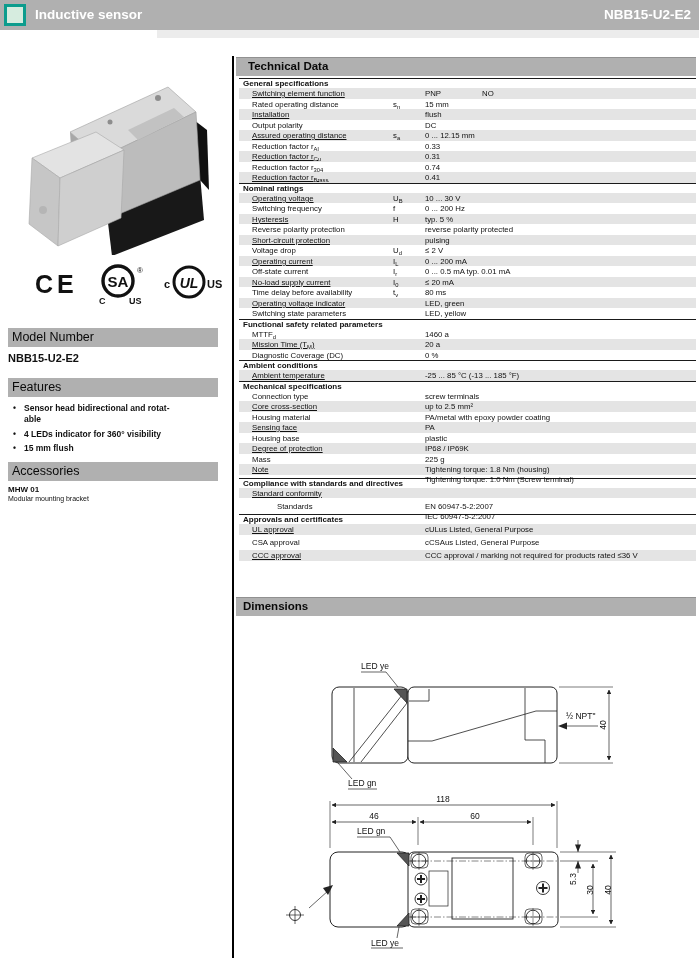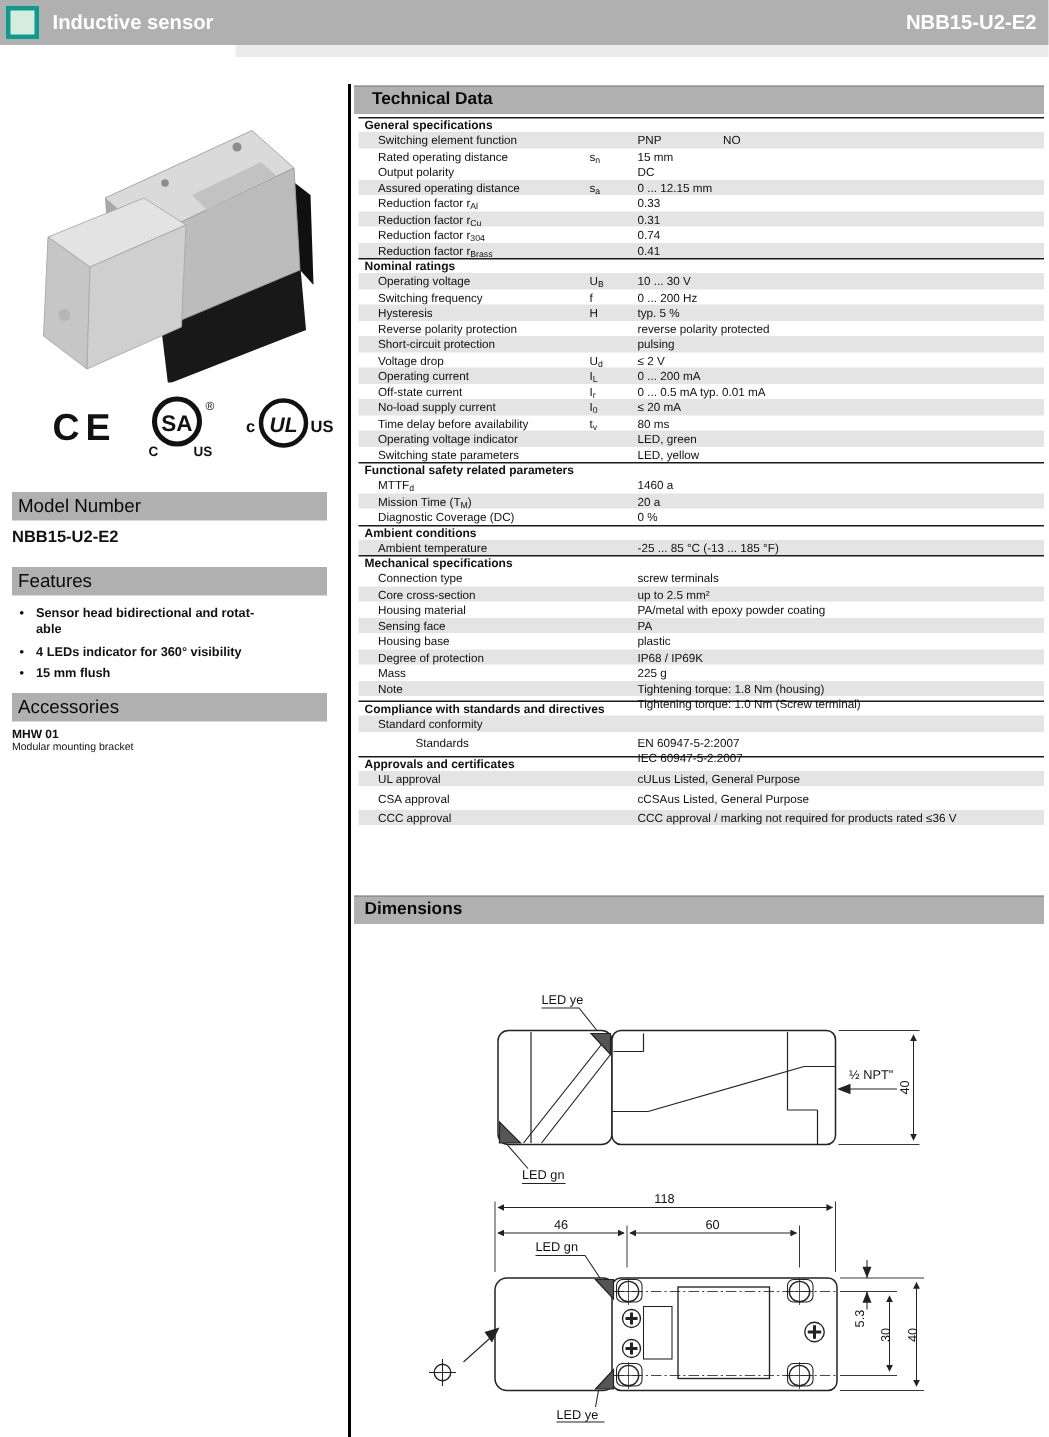--- a/index.html
+++ b/index.html
@@ -28,21 +28,21 @@
   .acc-desc { position:absolute; left:8px; top:439px; font-size:7px; }
 
   
   .td-bar { position:absolute; left:236px; width:460px; height:19px; background:#b0b0b0; border-top:1px solid #919191; font-weight:bold; font-size:11.5px; line-height:17px; padding-left:7px; color:#0a0a0a; }
   #technical-bar { top:57px;padding-left:12px; }
   #dimensions-bar { top:597px; }
   .td-sections { position:absolute; left:239px; top:78px; width:457px; }
   .td-sec-header { border-top:1px solid #1a1a1a; font-weight:bold; font-size:8px; padding:1px 0 1px 4px; height:10px; line-height:8.5px; }
   .td-sec-header.gapped { margin-top:3px; }
   .td-row { position:relative; min-height:10.5px; padding:1px 0 0 13px; font-size:7.8px; line-height:9px; }
-  .td-row.shaded { background:#e4e4e4; }
+  .td-row.shaded { background:#e4e4e4;text-decoration:underline; }
   .td-row.indent2 { padding-left:38px; }
   .td-rows.spaced .td-row { margin-bottom:2.5px; }
   .td-sym { position:absolute; left:154px; top:1px; }
   .td-val { position:absolute; left:186px; top:1px; }
   .td-val .vline { line-height:10.3px; }
   .td-val2 { position:absolute; left:243px; top:1px; }
   sub.s { font-size:5.8px; vertical-align:-1.5px; line-height:0; }
 
   
   .marks-svg { position:absolute; left:8px; top:199px; }
@@ -122,20 +122,21 @@
   <div class="acc-name">MHW 01</div>
   <div class="acc-desc">Modular mounting bracket</div>
 </div>
 
 <div class="td-bar" id="technical-bar">Technical Data</div>
 <div class="td-sections" id="td-sections">
     <div class="td-sec-header">General specifications</div>
     <div class="td-rows">
       <div class="td-row shaded"><span class="td-lbl">Switching element function</span><span class="td-val">PNP</span><span class="td-val2">NO</span></div>
       <div class="td-row"><span class="td-lbl">Rated operating distance</span><span class="td-sym">s<sub class="s">n</sub></span><span class="td-val">15 mm</span></div>
+      <div class="td-row shaded"><span class="td-lbl">Installation</span><span class="td-val">flush</span></div>
       <div class="td-row"><span class="td-lbl">Output polarity</span><span class="td-val">DC</span></div>
       <div class="td-row shaded"><span class="td-lbl">Assured operating distance</span><span class="td-sym">s<sub class="s">a</sub></span><span class="td-val">0 ... 12.15 mm</span></div>
       <div class="td-row"><span class="td-lbl">Reduction factor r<sub class="s">Al</sub></span><span class="td-val">0.33</span></div>
       <div class="td-row shaded"><span class="td-lbl">Reduction factor r<sub class="s">Cu</sub></span><span class="td-val">0.31</span></div>
       <div class="td-row"><span class="td-lbl">Reduction factor r<sub class="s">304</sub></span><span class="td-val">0.74</span></div>
       <div class="td-row shaded"><span class="td-lbl">Reduction factor r<sub class="s">Brass</sub></span><span class="td-val">0.41</span></div>
     </div>
     <div class="td-sec-header">Nominal ratings</div>
     <div class="td-rows">
       <div class="td-row shaded"><span class="td-lbl">Operating voltage</span><span class="td-sym">U<sub class="s">B</sub></span><span class="td-val">10 ... 30 V</span></div>

